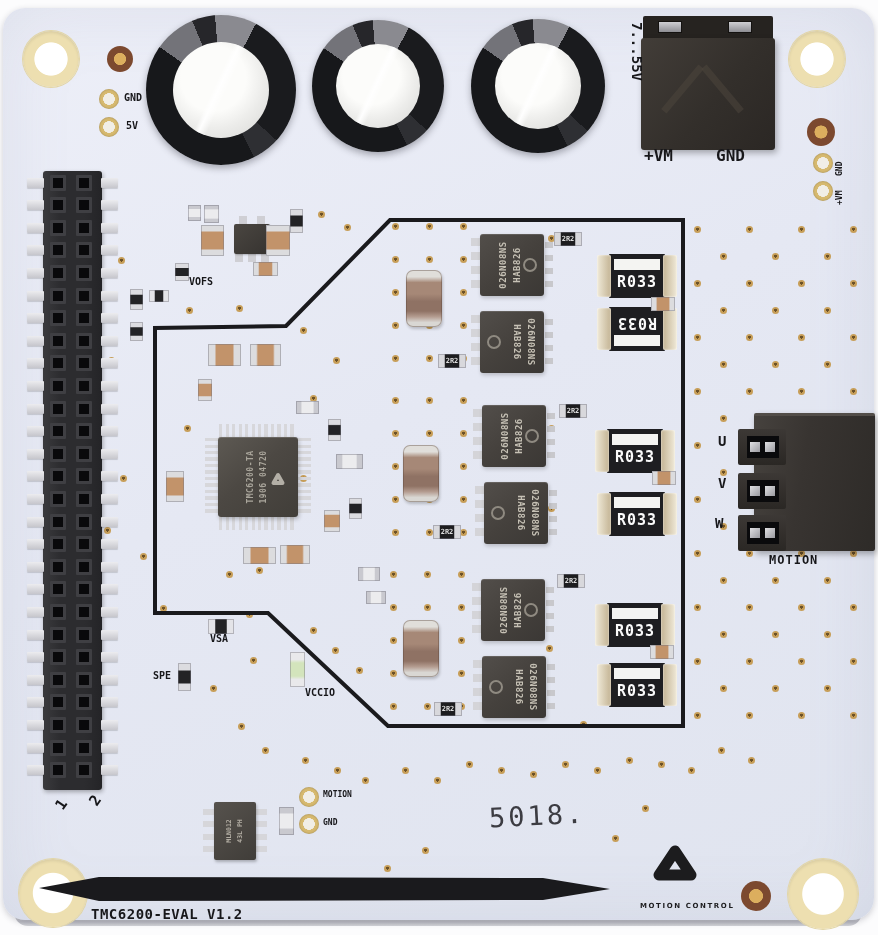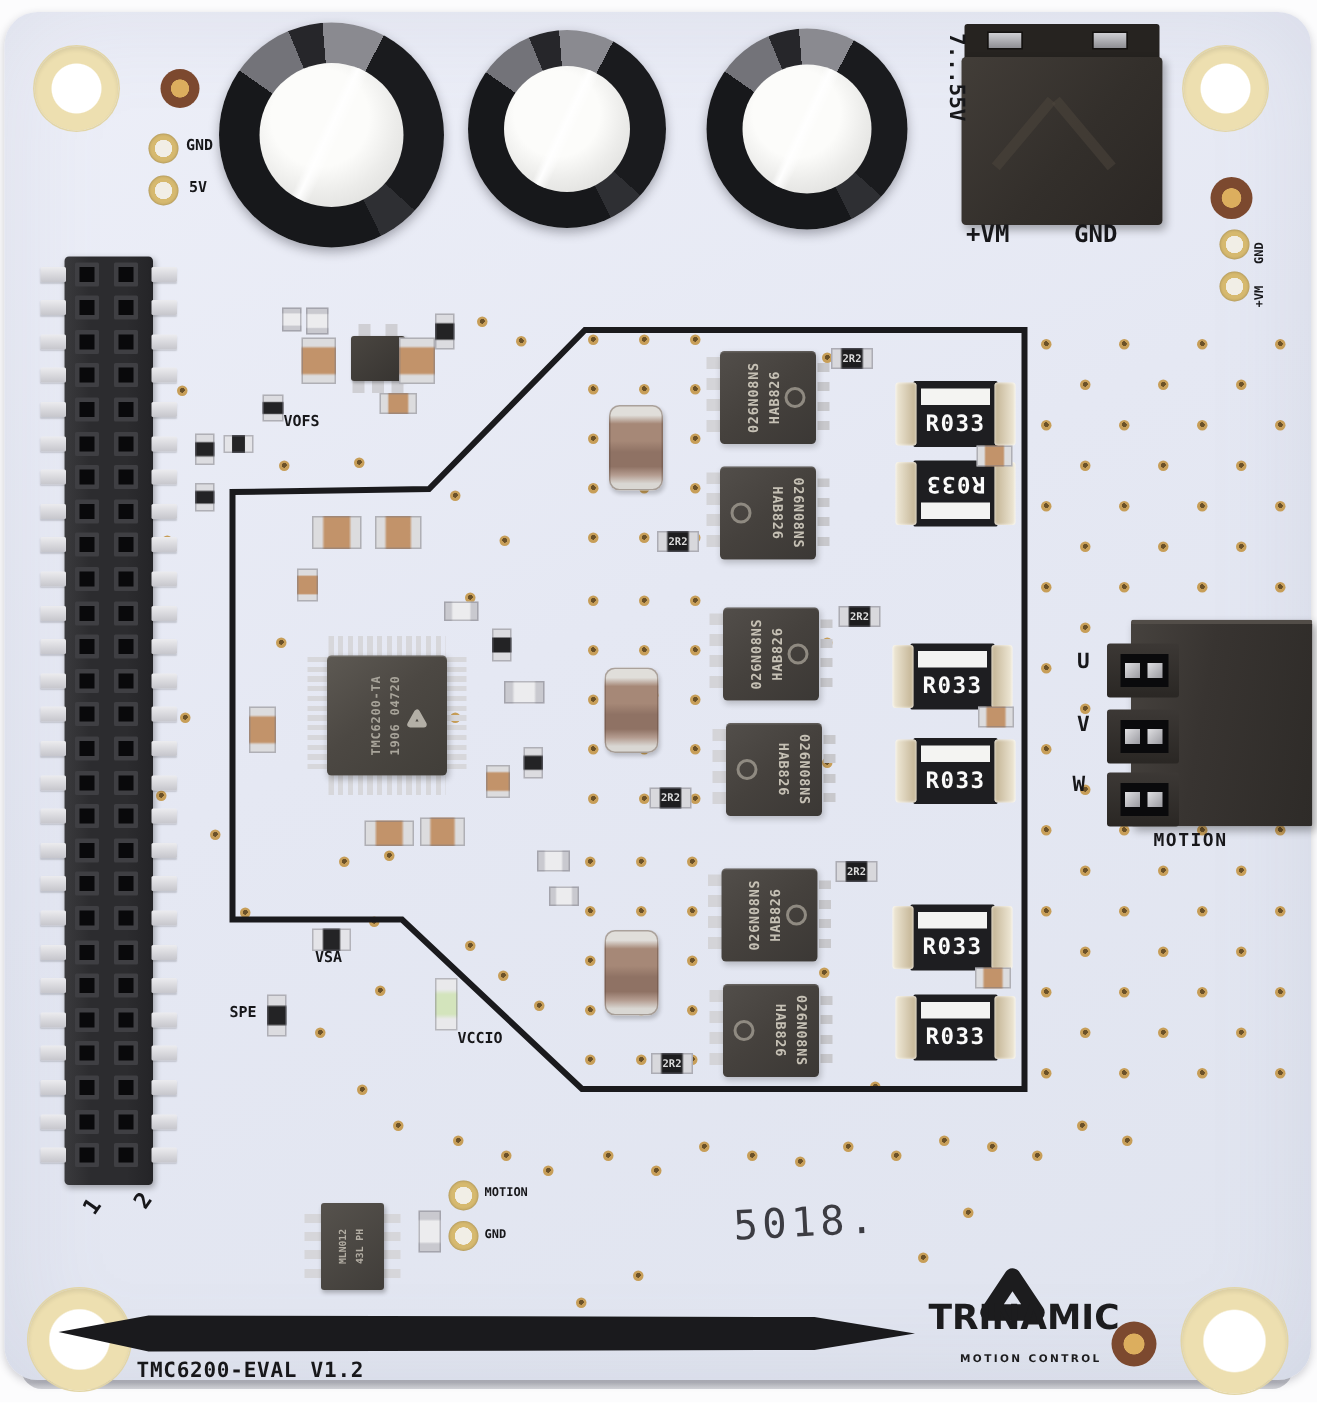--- a/index.html
+++ b/index.html
@@ -682,21 +682,20 @@
         <div class="pv r2" style="left: 554px; top: 566px; width: 28px; height: 14px;">2R2</div>
         <div class="pv r2" style="left: 431px; top: 694px; width: 28px; height: 14px;">2R2</div>
         <div class="pv ct" style="left: 648px; top: 289px; width: 24px; height: 14px;"></div>
         <div class="pv ct" style="left: 649px; top: 463px; width: 24px; height: 14px;"></div>
         <div class="pv ct" style="left: 647px; top: 637px; width: 24px; height: 14px;"></div>
       </div>
 
     <div id="labels">
       <div class="datecode">5018.</div>
       <div class="ftitle">TMC6200-EVAL V1.2</div>
-      <div class="brand">TRINAMIC</div>
       <div class="tagline">MOTION CONTROL</div>
     <span class="silk" style="left: 121px; top: 85px; font-size: 10px;">GND</span>
         <span class="silk" style="left: 123px; top: 113px; font-size: 10px;">5V</span>
         <span class="silk" style="left: 641px; top: 14px; font-size: 14px; transform: rotate(90deg);">7...55V</span>
         <span class="silk" style="left: 641px; top: 140px; font-size: 16px;">+VM</span>
         <span class="silk" style="left: 713px; top: 140px; font-size: 16px;">GND</span>
         <span class="silk" style="left: 833px; top: 168px; font-size: 8px; transform: rotate(-90deg);">GND</span>
         <span class="silk" style="left: 833px; top: 197px; font-size: 8px; transform: rotate(-90deg);">+VM</span>
         <span class="silk" style="left: 186px; top: 269px; font-size: 10px;">VOFS</span>
         <span class="silk" style="left: 207px; top: 626px; font-size: 10px;">VSA</span>

